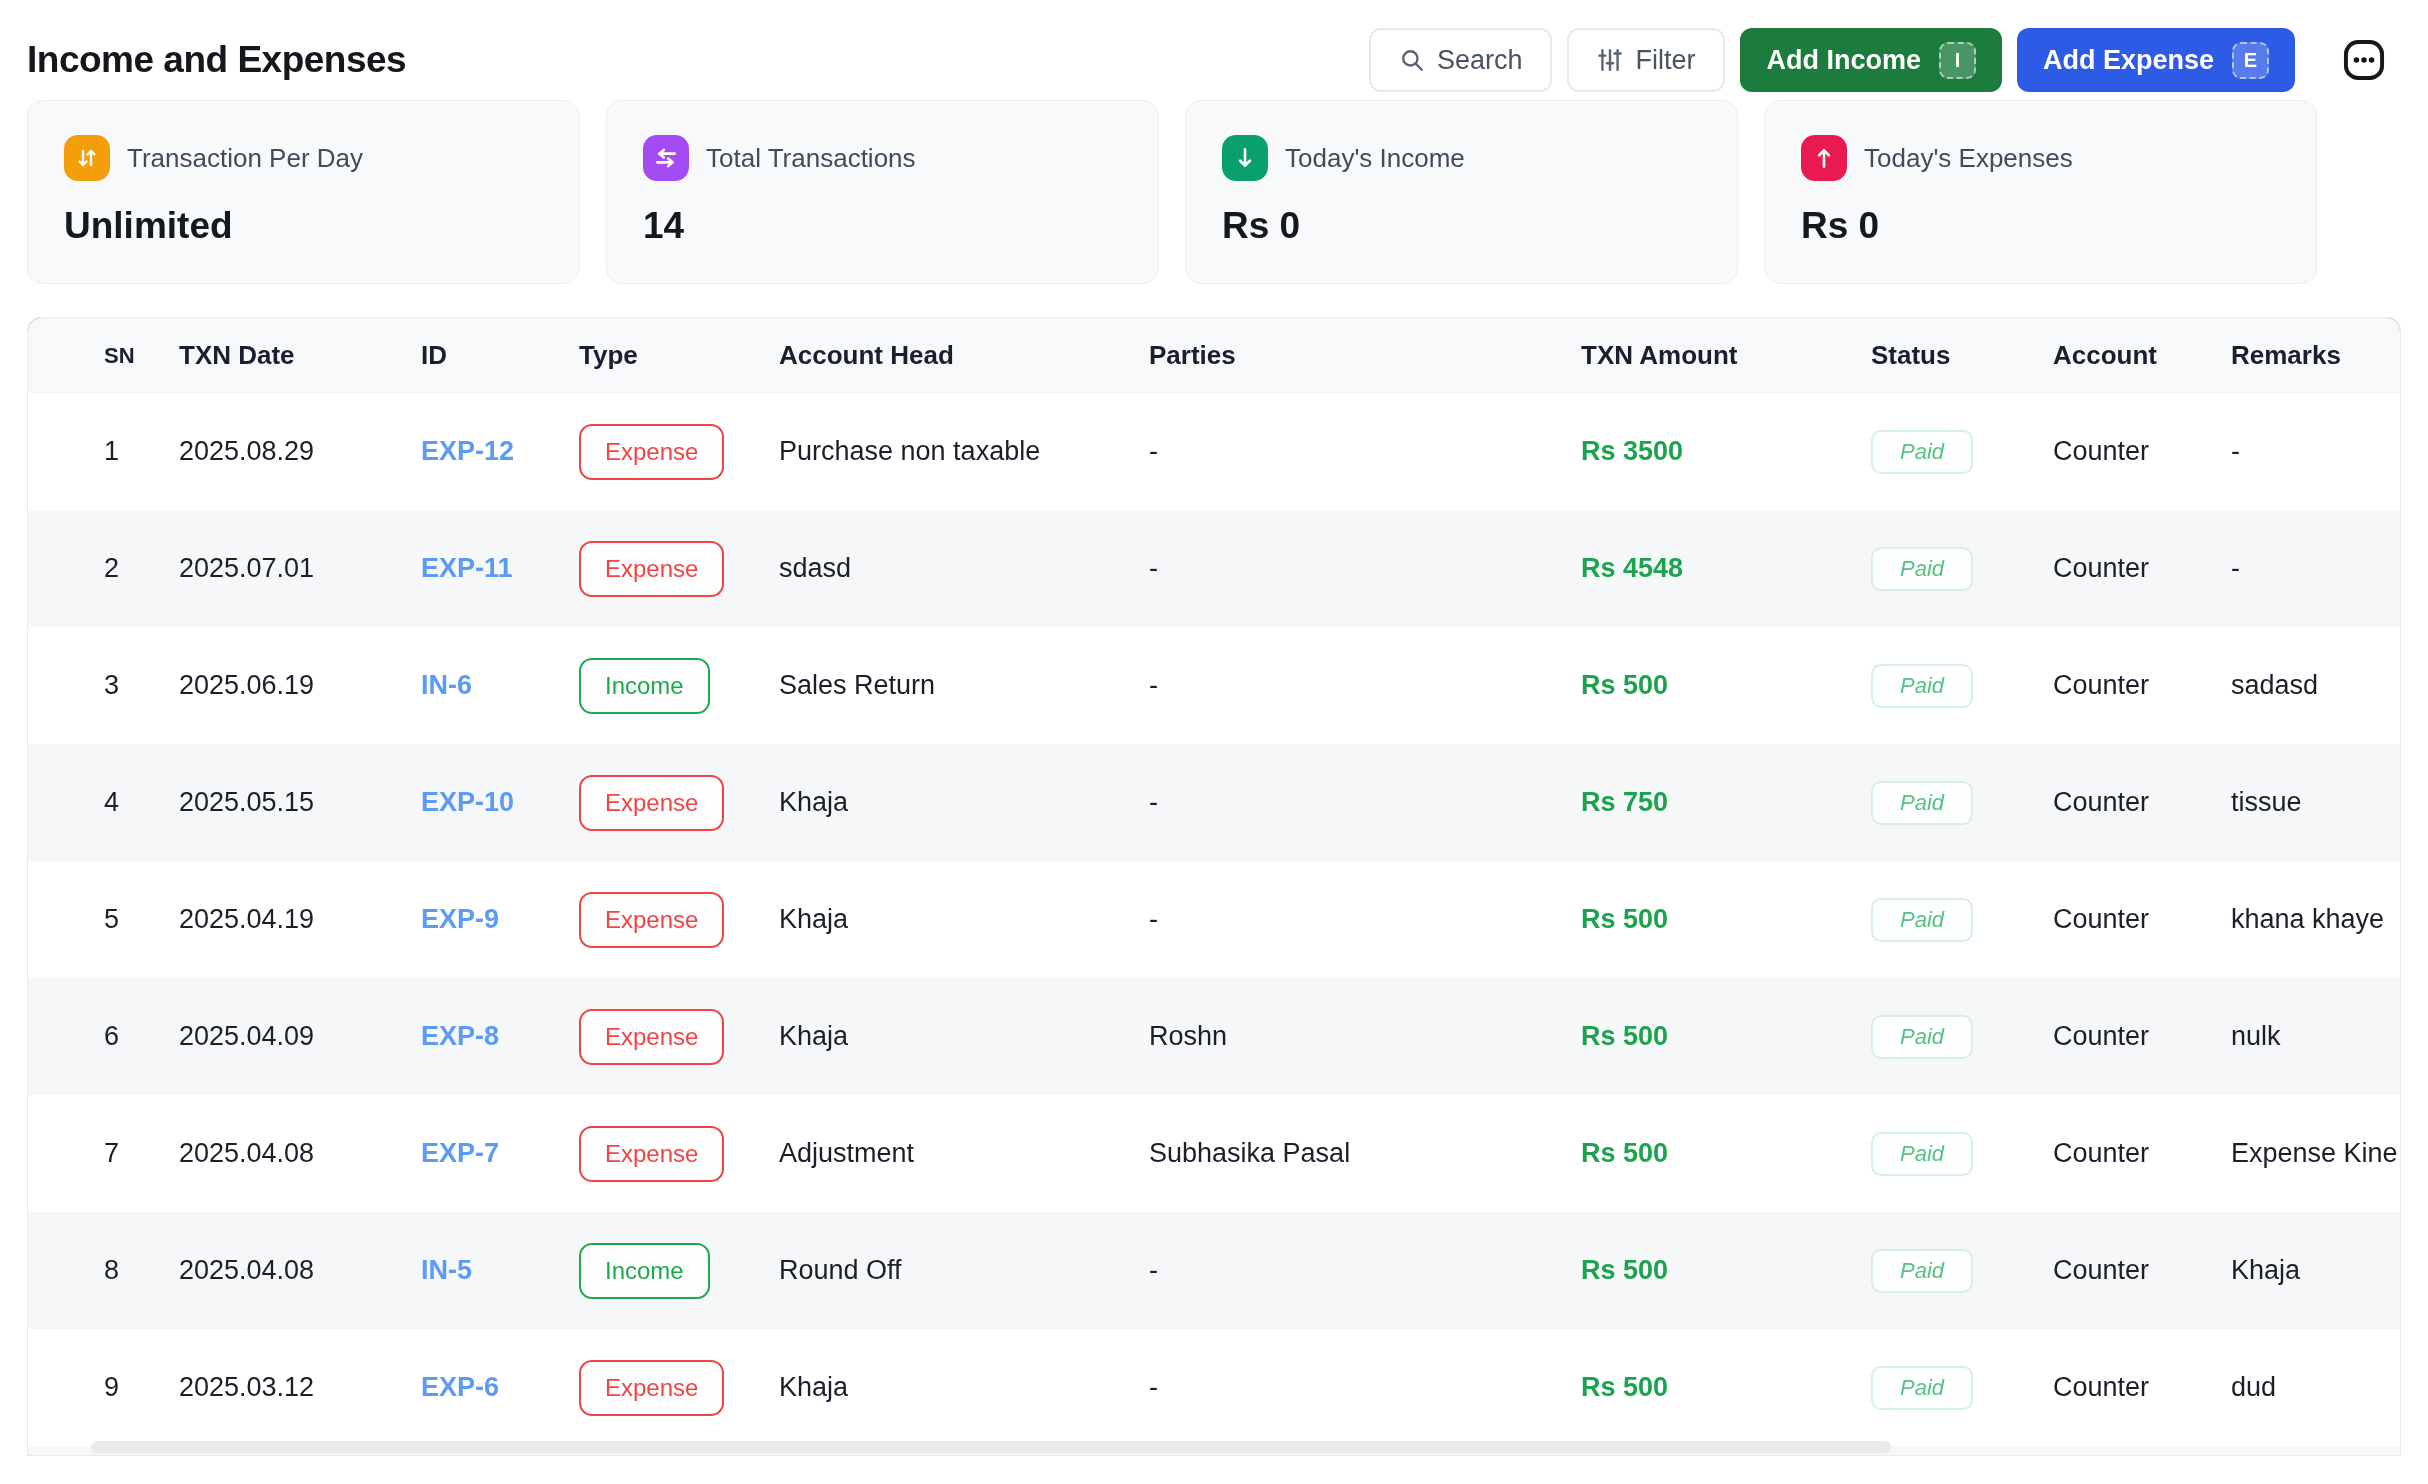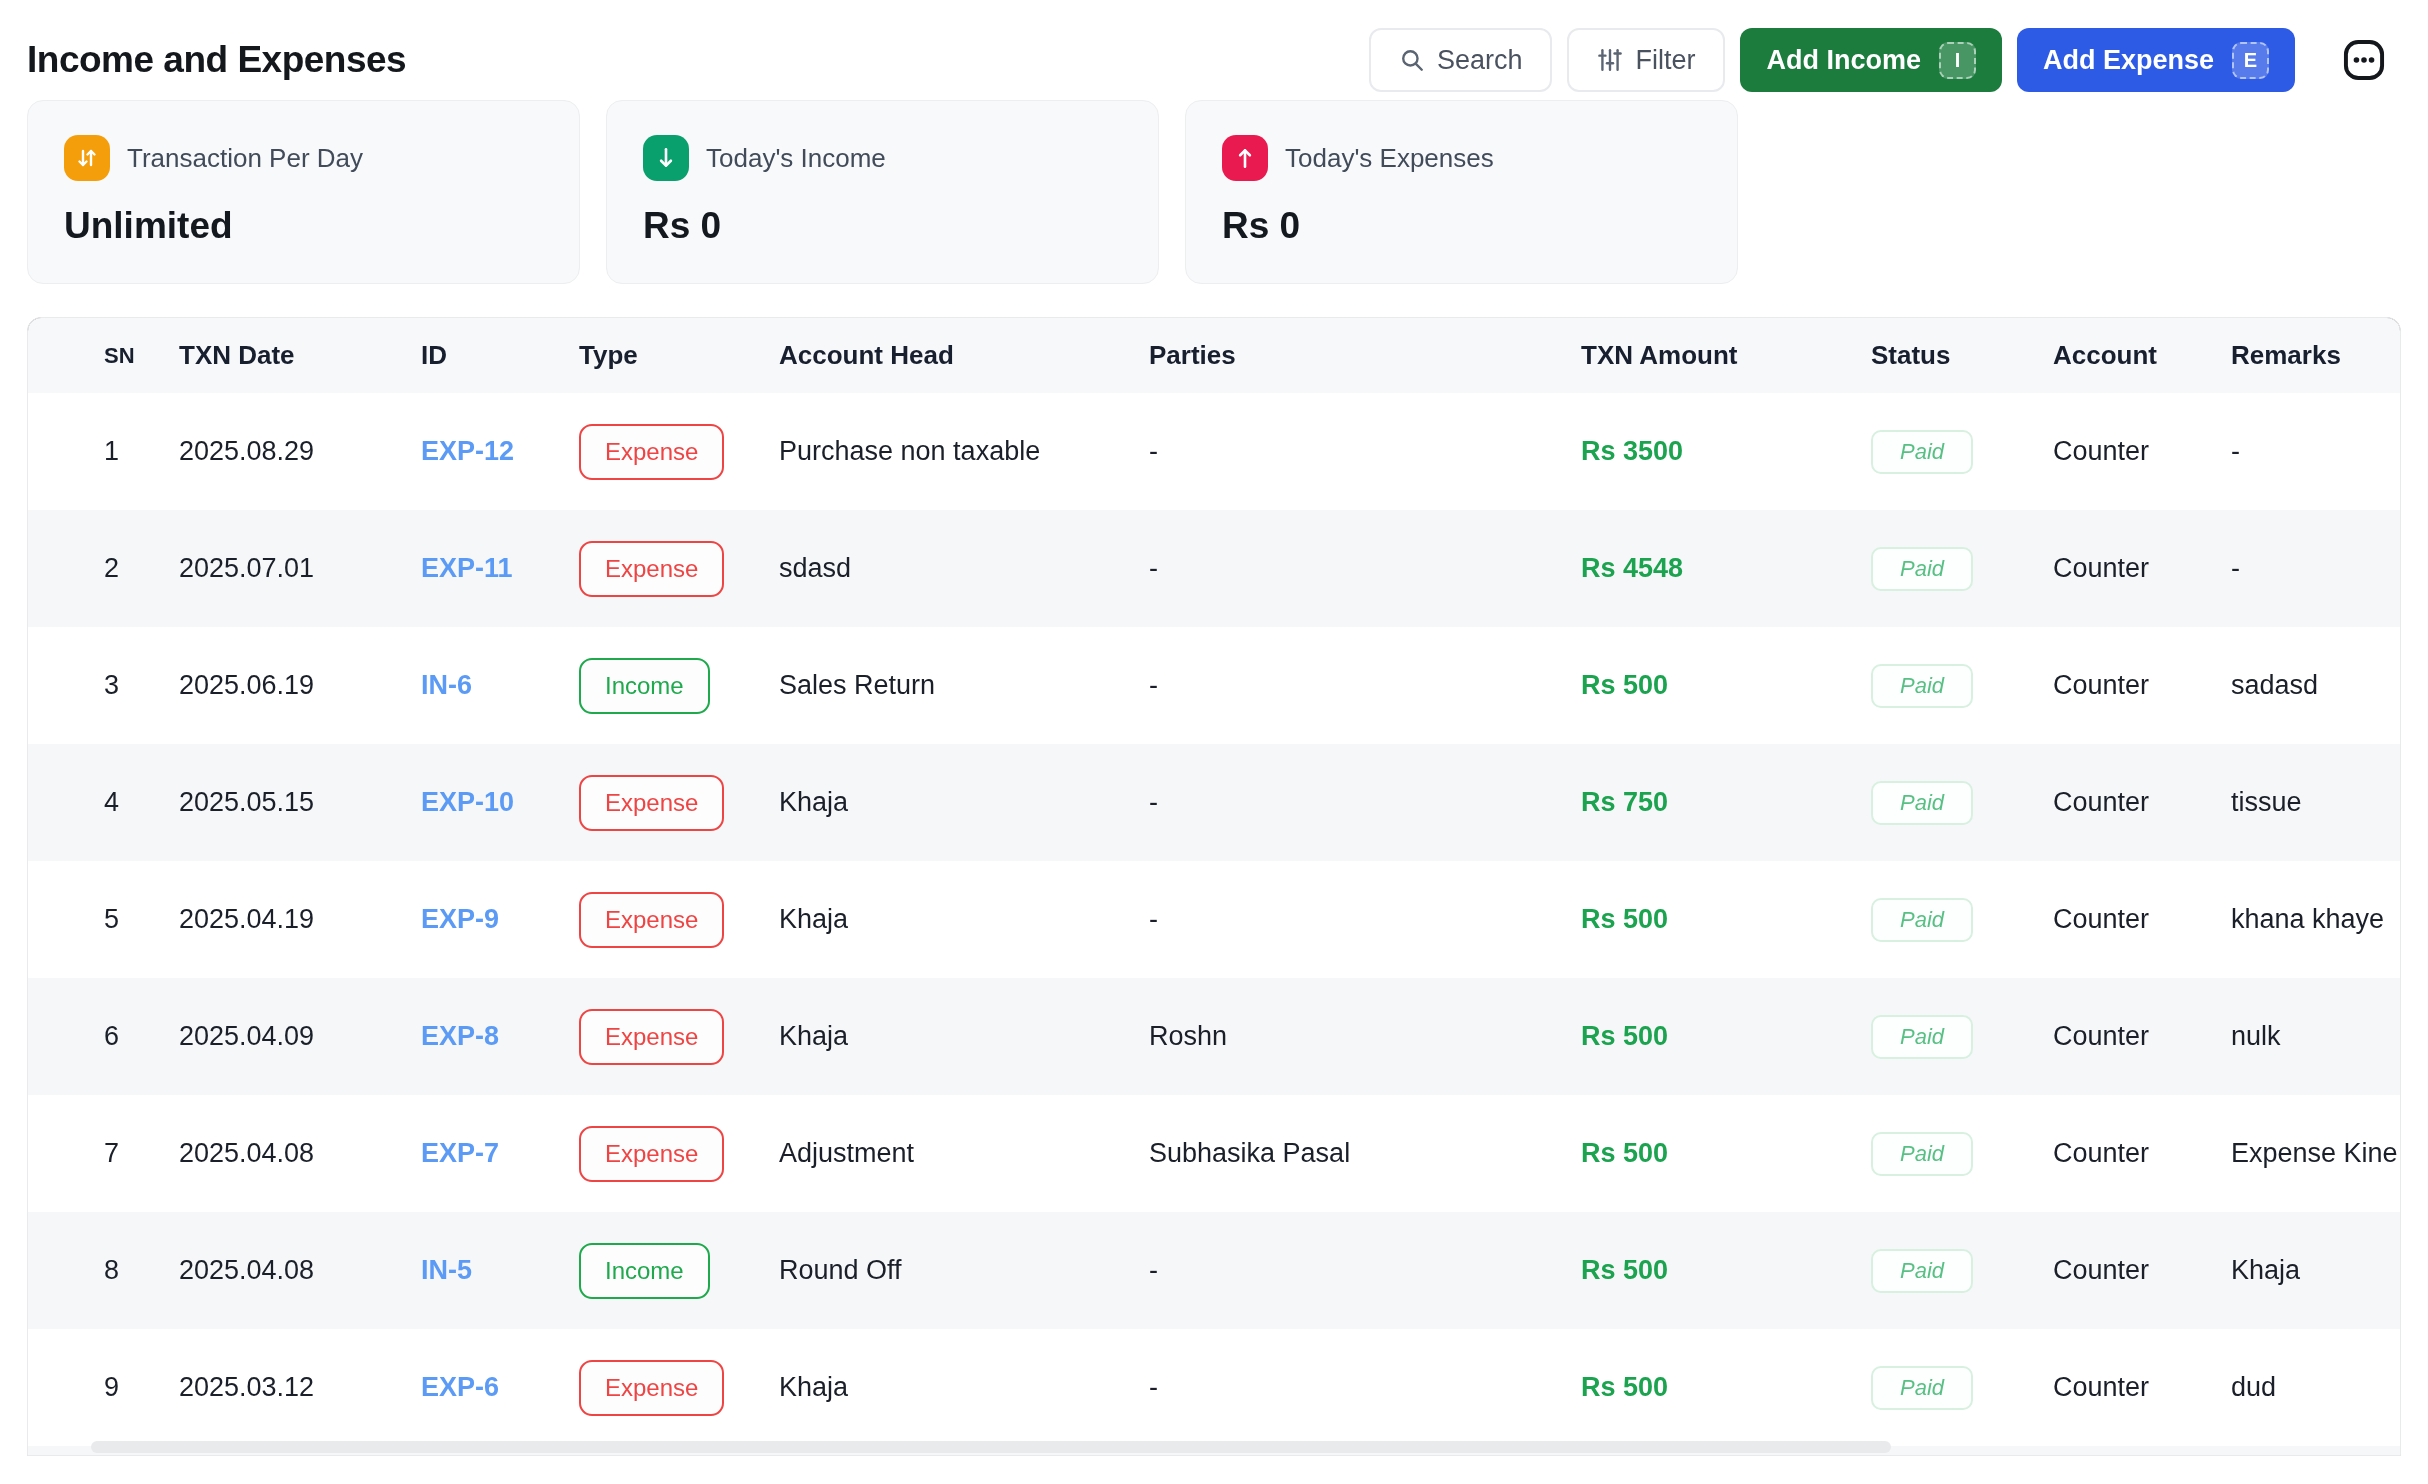--- a/index.html
+++ b/index.html
@@ -117,20 +117,34 @@
               <polyline points="5.5,15.5 9,19 12.5,15.5"></polyline>
             <line x1="17" y1="19" x2="17" y2="5"></line>
               <polyline points="13.5,8.5 17,5 20.5,8.5"></polyline>
           </svg>
         </span>
         <span class="card-label">Transaction Per Day</span>
       </div>
       <div class="card-value">Unlimited</div>
     </div>
 
+    <div class="card">
+      <div class="card-top">
+        <span class="stat-icon" style="background: rgb(165, 75, 244);">
+          <svg width="26" height="26" viewBox="0 0 24 24" stroke="#fff" stroke-width="2.4" stroke-linecap="round" stroke-linejoin="round" fill="none">
+            <line x1="20" y1="8" x2="6" y2="8"></line>
+              <polyline points="10,4.5 6,8 10,11.5"></polyline>
+            <line x1="4" y1="16" x2="18" y2="16"></line>
+              <polyline points="14,12.5 18,16 14,19.5"></polyline>
+          </svg>
+        </span>
+        <span class="card-label">Total Transactions</span>
+      </div>
+      <div class="card-value">14</div>
+    </div>
 
     <div class="card">
       <div class="card-top">
         <span class="stat-icon" style="background: rgb(10, 160, 110);">
           <svg width="26" height="26" viewBox="0 0 24 24" stroke="#fff" stroke-width="2.4" stroke-linecap="round" stroke-linejoin="round" fill="none">
             <line x1="12" y1="4" x2="12" y2="19"></line>
               <polyline points="7.5,14.5 12,19 16.5,14.5"></polyline>
           </svg>
         </span>
         <span class="card-label">Today's Income</span>

